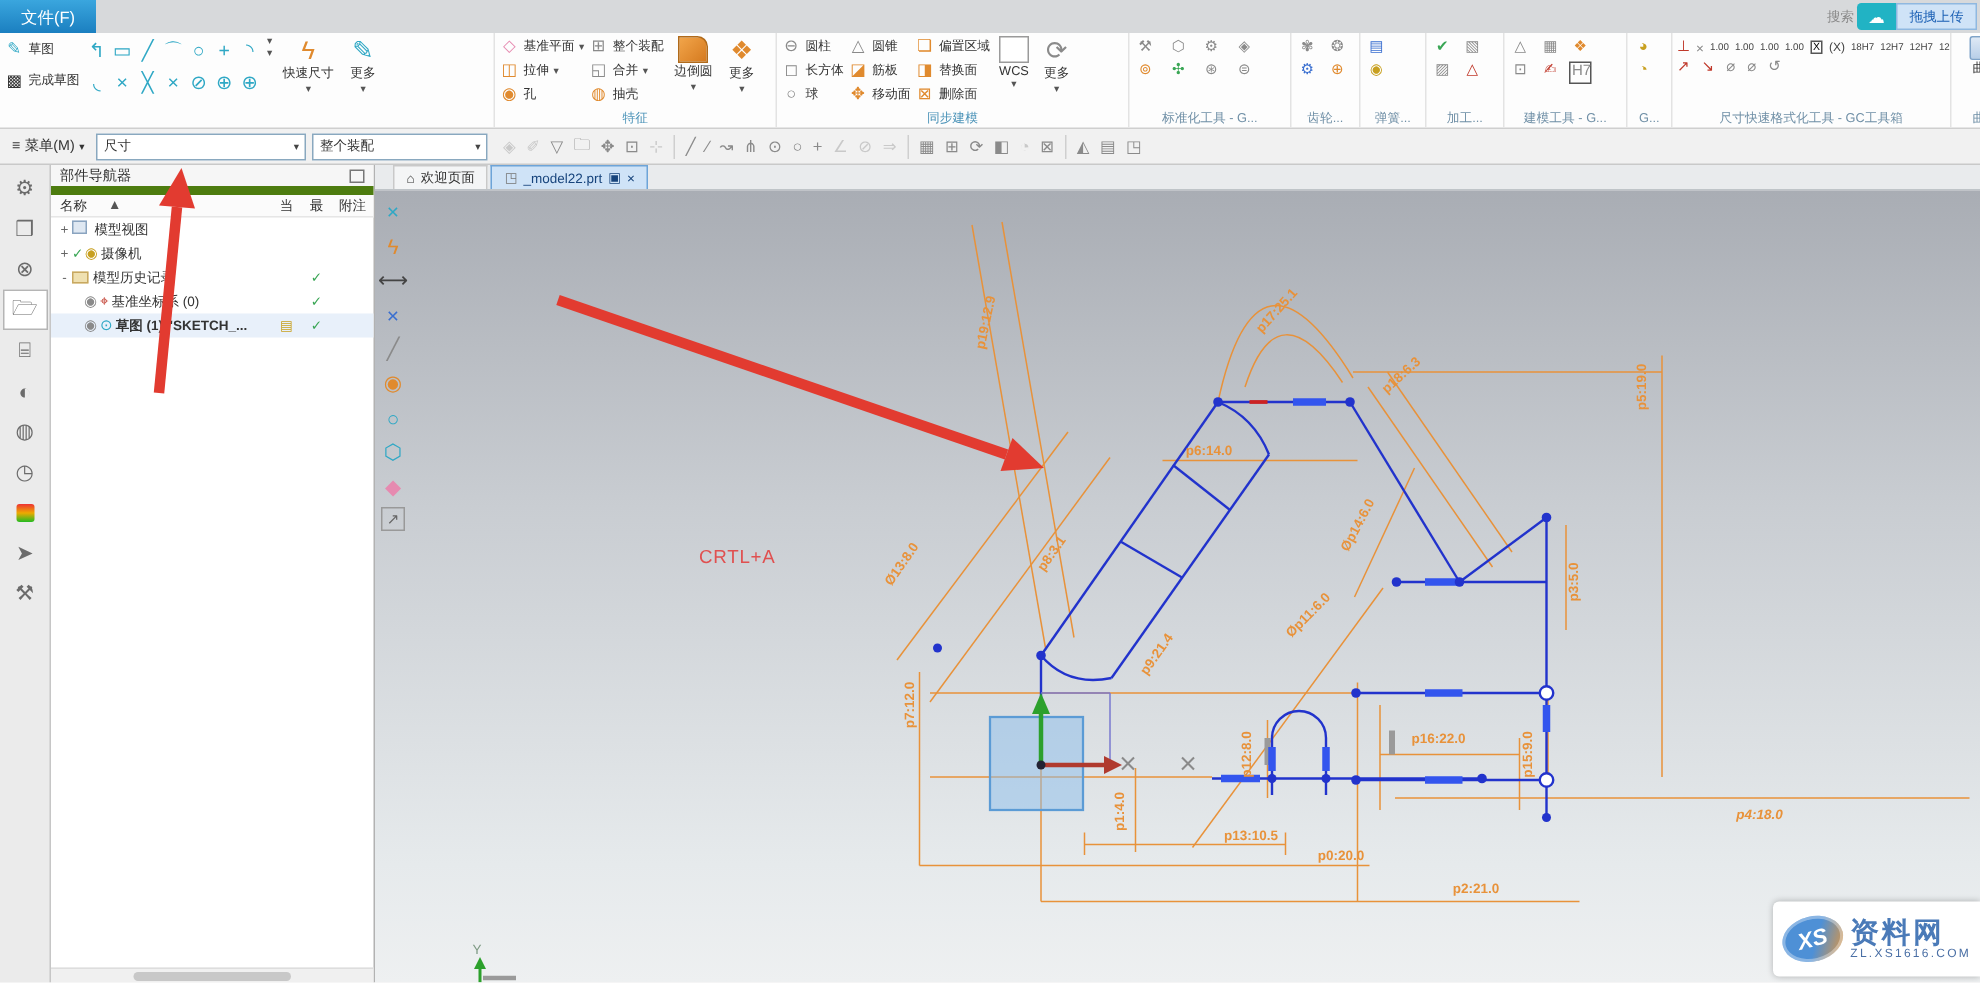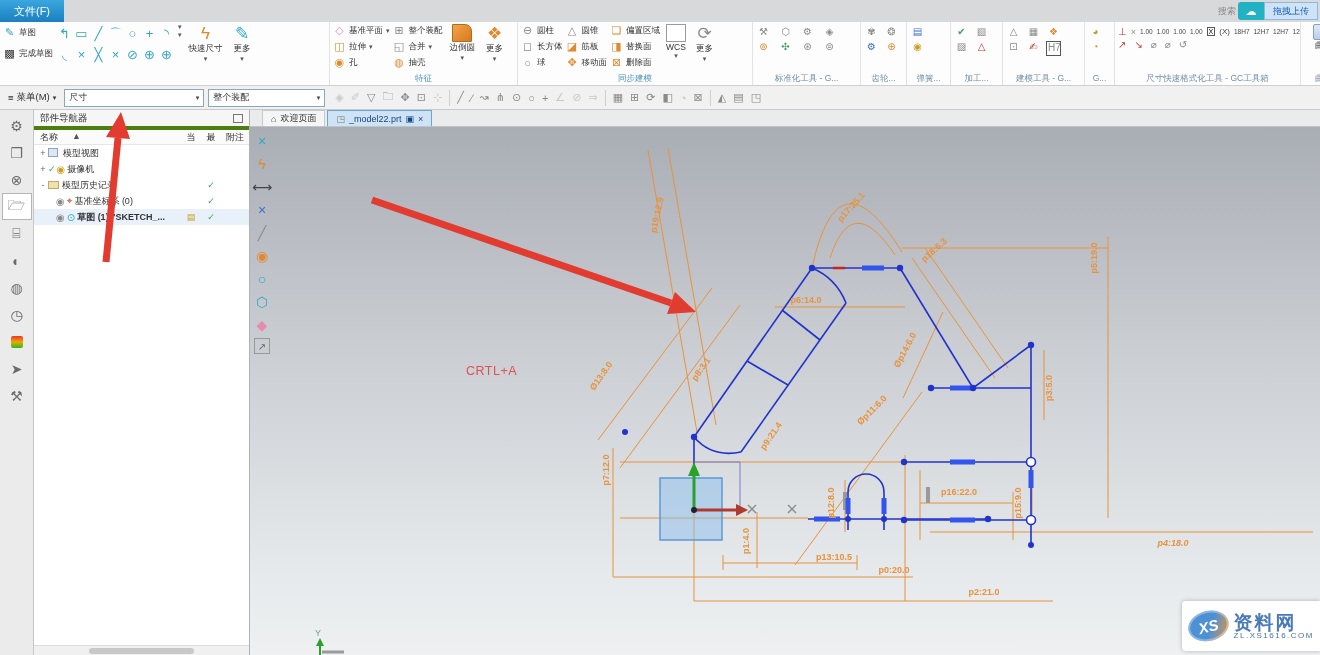--- a/index.html
+++ b/index.html
@@ -50,21 +50,21 @@
   .tb-icons { display:flex; align-items:center; gap:7px; margin-left:6px; color:#8a8a8a; font-size:11px; }
   .tb-sep { width:1px; height:16px; background:#cfcfcf; }
 
   
   .resourcebar { position:absolute; left:0; top:110px; width:34px; height:545px; background:#ebebeb; border-right:1px solid #c6c6c6; display:flex; flex-direction:column; align-items:center; padding-top:2px; }
   .rb-item { width:30px; height:27px; display:flex; align-items:center; justify-content:center; font-size:14px; color:#6b6b6b; }
   .rb-item.active { background:#fff; border:1px solid #b5b5b5; }
   .rainbow { width:12px; height:12px; background:linear-gradient(#e33,#ea0,#2b2); border-radius:2px; }
 
   .navigator { position:absolute; left:34px; top:110px; width:216px; height:545px; background:#fff; border-right:1px solid #b2b2b2; font-size:9px; color:#333; }
-  .nav-title { height:20px; display:flex; align-items:center; justify-content:space-between; padding:0 6px; background:#f6f6f6; border-bottom:4px solid #4d7c0f; font-size:9.5px; }
+  .nav-title { height:20px; display:flex; align-items:center; justify-content:space-between; padding:0 6px; background:#f6f6f6; border-bottom:6px solid #4d7c0f; font-size:9.5px; }
   .nav-restore { width:10px; height:9px; border:1px solid #777; }
   .nav-cols { height:15px; display:flex; align-items:center; border-bottom:1px solid #e6e6e6; background:#fbfbfb; }
   .nc-name { flex:1; padding-left:6px; display:flex; gap:14px; }
   .nc-col { width:20px; text-align:center; }
   .tree-row { height:16px; display:flex; align-items:center; white-space:nowrap; }
   .tree-row .exp { width:10px; text-align:center; color:#666; }
   .tree-row .ti { margin-right:2px; font-size:10px; }
   .tr-checks { margin-left:auto; display:flex; }
   .tr-checks span { width:20px; text-align:center; }
   .chk { color:#3aa655; font-weight:bold; }

